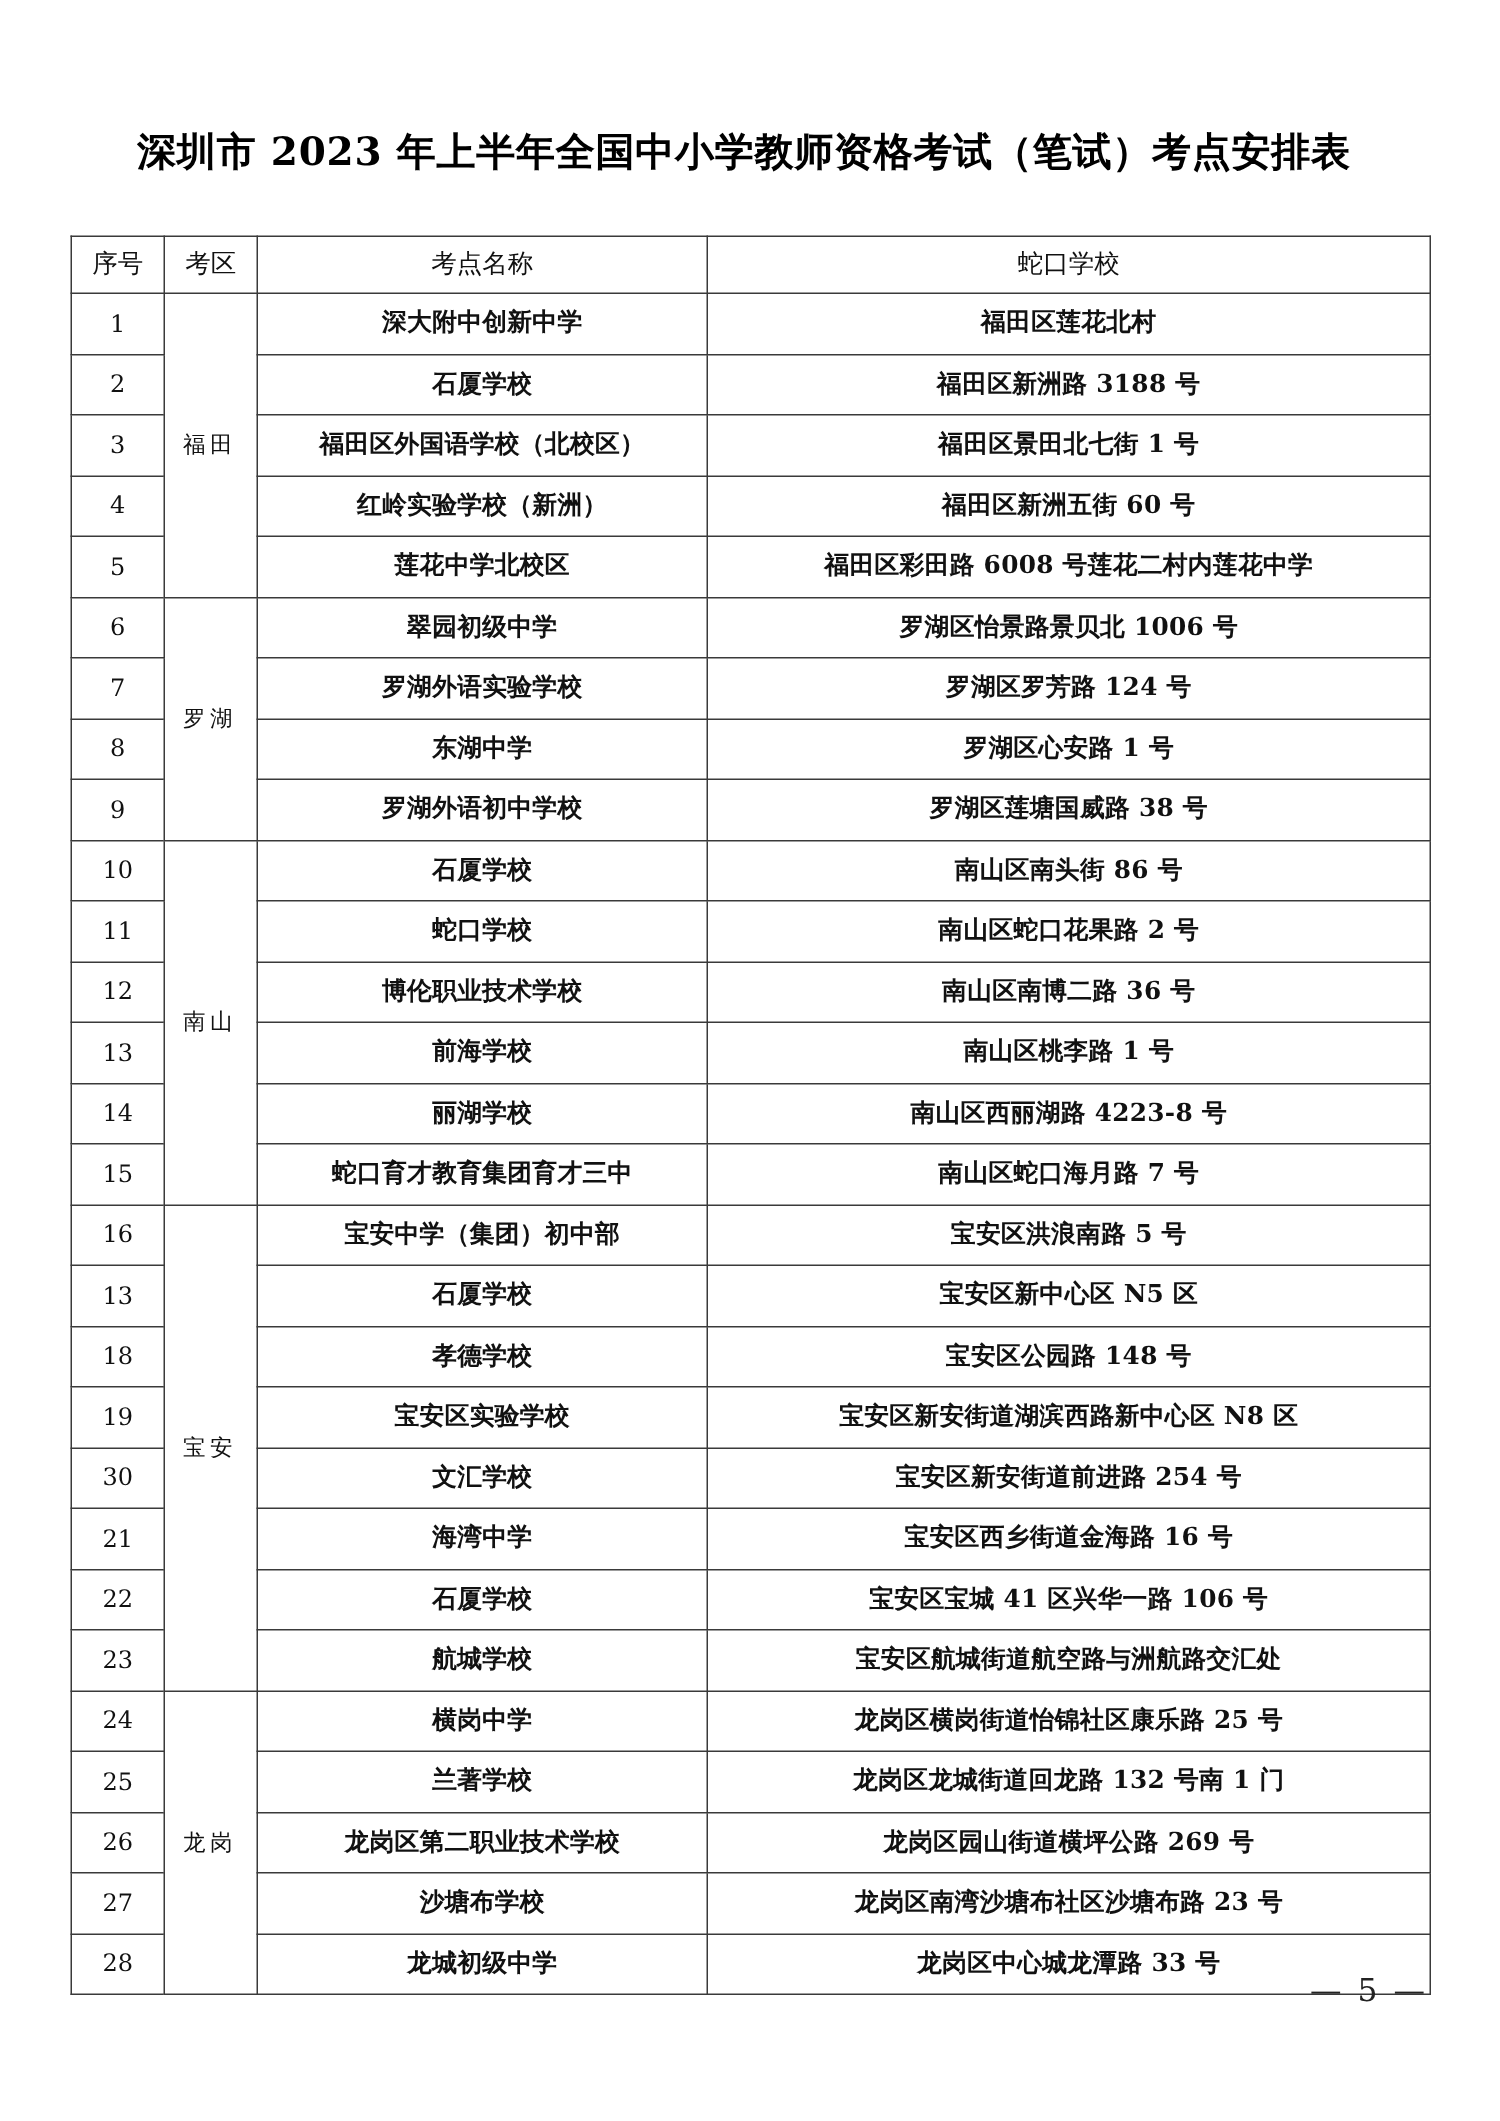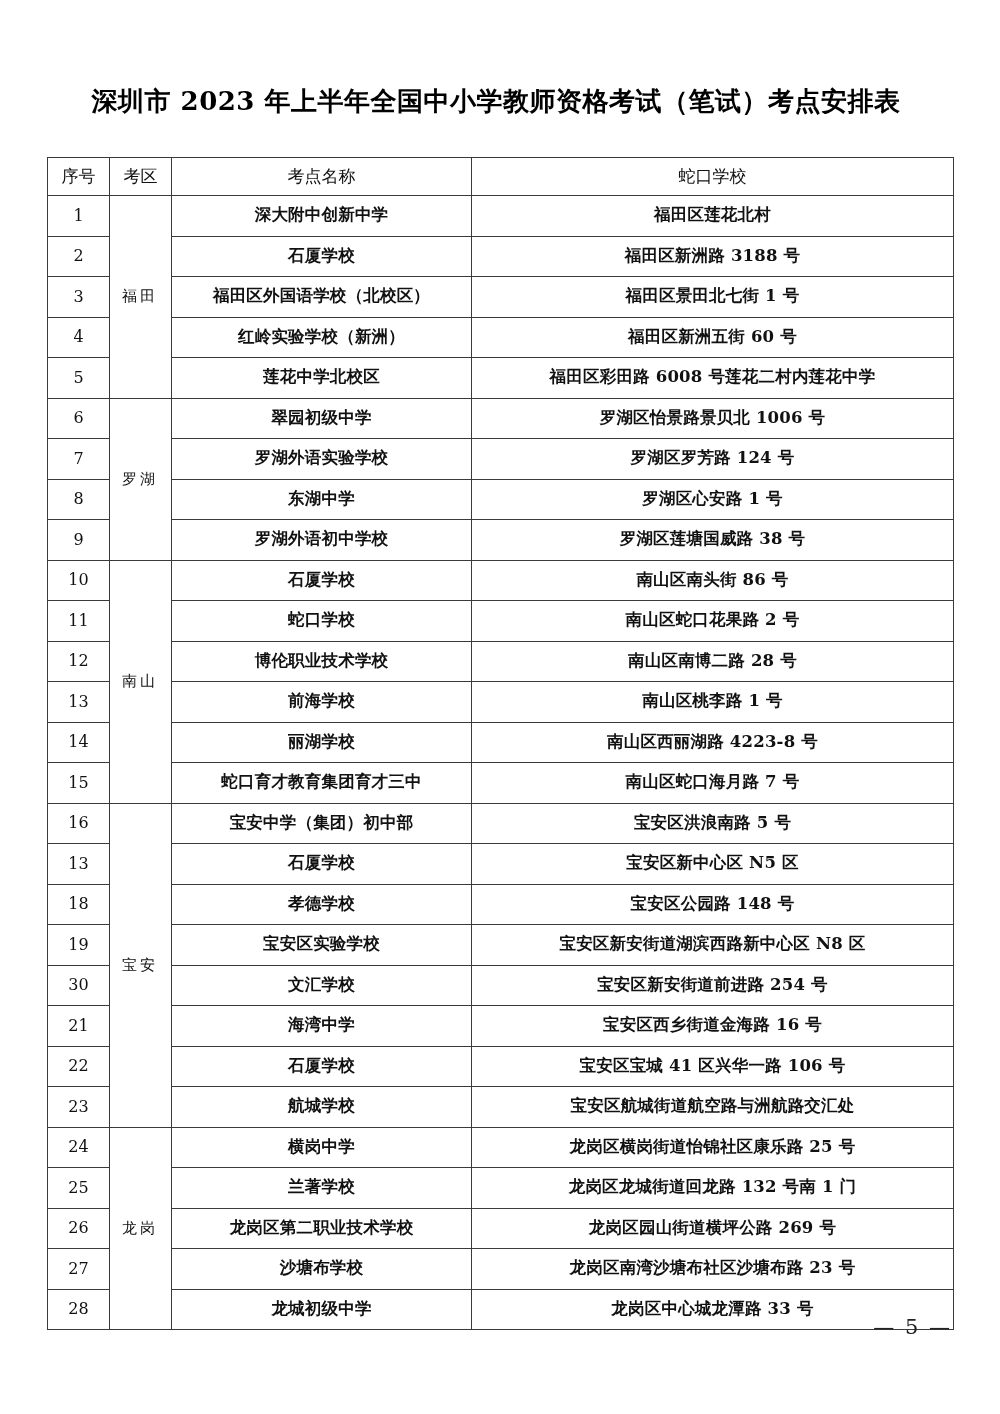--- a/index.html
+++ b/index.html
@@ -185,21 +185,21 @@
             <td class="addr">南山区南头街 86 号</td>
           </tr>
           <tr>
             <td class="seq">11</td>
             <td class="name">蛇口学校</td>
             <td class="addr">南山区蛇口花果路 2 号</td>
           </tr>
           <tr>
             <td class="seq">12</td>
             <td class="name">博伦职业技术学校</td>
-            <td class="addr">南山区南博二路 28 号</td>
+            <td class="addr">南山区南博二路 36 号</td>
           </tr>
           <tr>
             <td class="seq">13</td>
             <td class="name">前海学校</td>
             <td class="addr">南山区桃李路 1 号</td>
           </tr>
           <tr>
             <td class="seq">14</td>
             <td class="name">丽湖学校</td>
             <td class="addr">南山区西丽湖路 4223-8 号</td>

